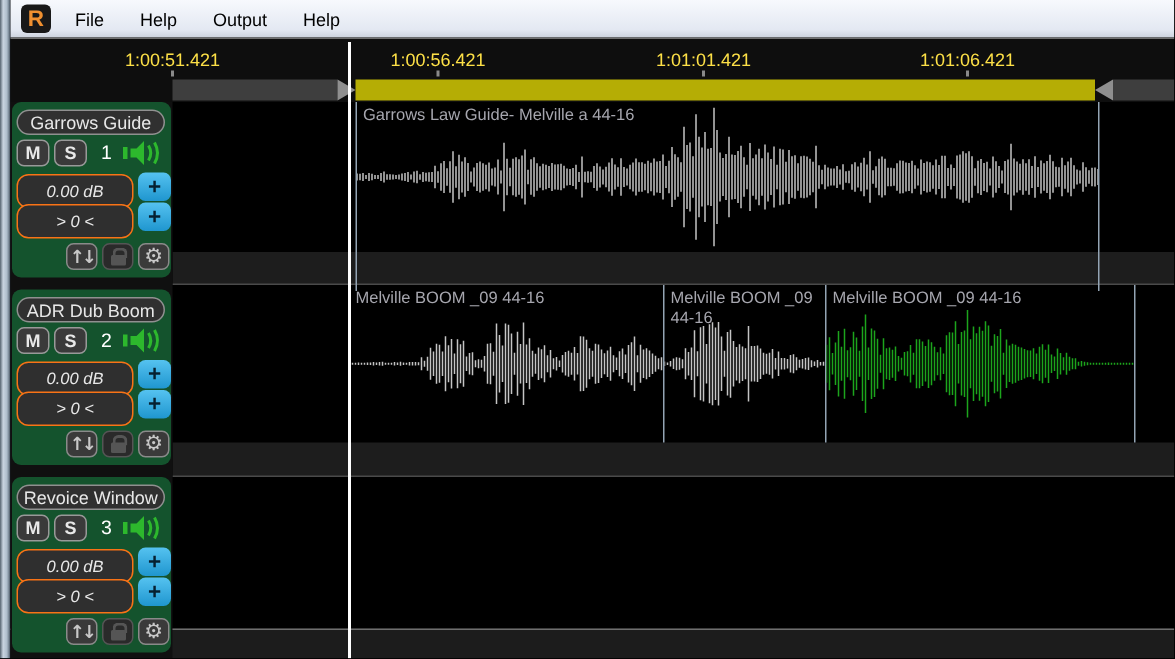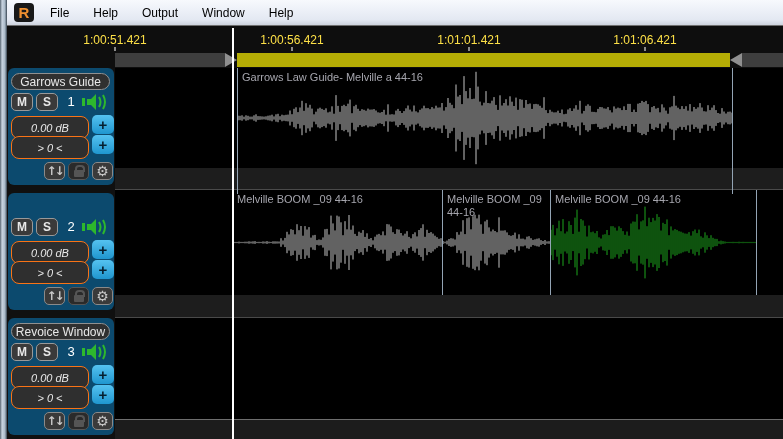--- a/index.html
+++ b/index.html
@@ -30,21 +30,21 @@
   .tri-left{width:0;height:0;border-top:7px solid transparent;border-bottom:7px solid transparent;
       border-right:12px solid #8f8f8f;background:none;}
 
   
   .lane{position:absolute;left:115px;width:668px;background:#000;}
   .band{position:absolute;left:115px;width:668px;background:#1d1d1d;border-bottom:1px solid #4a4a4a;box-sizing:border-box;}
   .bottombar{position:absolute;left:7px;top:419px;width:776px;height:20px;background:#1c1c1c;border-top:1px solid #6e6e6e;box-sizing:border-box;}
   .headercol{position:absolute;left:7px;top:68px;width:108px;height:371px;background:#101010;}
 
   
-  .panel{position:absolute;left:8px;width:106px;height:117px;background:#0c4a6e;border-radius:6px;}
+  .panel{position:absolute;left:8px;width:106px;height:117px;background:#14532d;border-radius:6px;}
   .name-btn{position:absolute;left:3px;top:5px;width:99px;height:17px;border:1px solid #909090;border-radius:9px;
       background:#303030;color:#e8e8e8;font-size:12px;display:flex;align-items:center;justify-content:center;box-sizing:border-box;white-space:nowrap;}
   .sq-btn{position:absolute;width:22px;height:18px;border:1px solid #999;border-radius:5px;background:#3a3a3a;
       color:#e8e8e8;font-size:12px;font-weight:bold;display:flex;align-items:center;justify-content:center;box-sizing:border-box;}
   .trk-num{position:absolute;left:55px;top:26px;width:16px;color:#fff;font-size:13px;text-align:center;}
   .spk{position:absolute;left:74px;top:24px;}
   .pill-btn{position:absolute;left:3px;width:78px;height:23px;border:1px solid #f97316;border-radius:8px;background:#2f2f2f;
       color:#e8e8e8;font-size:11px;display:flex;align-items:center;justify-content:center;box-sizing:border-box;font-style:italic;}
   .plus-btn{position:absolute;left:84px;width:22px;height:19px;border-radius:5px;
       background:linear-gradient(#55c2f0,#1f96cf);color:#062030;font-size:15px;font-weight:bold;
@@ -73,21 +73,20 @@
 
 <div class="app">
 
   <div class="left-strip"></div>
 
   <div class="menubar">
     <div class="logo">R</div>
     <div class="menu-item" style="margin-left:4px">File</div>
     <div class="menu-item">Help</div>
     <div class="menu-item">Output</div>
-    <div class="menu-item">Window</div>
     <div class="menu-item">Help</div>
   </div>
 
   <div class="topstrip"></div>
   <span class="time-label" style="left:115px">1:00:51.421</span>
   <span class="time-label" style="left:292px">1:00:56.421</span>
   <span class="time-label" style="left:469px">1:01:01.421</span>
   <span class="time-label" style="left:645px">1:01:06.421</span>
   <div class="tick" style="left:114px"></div>
   <div class="tick" style="left:291px"></div>
@@ -155,20 +154,21 @@
       </div>
     <div class="icon-btn dim" style="left:60px">
         <span class="lock-shape"></span>
       </div>
     <div class="icon-btn" style="left:84px">
         <span class="gear-glyph">⚙</span>
       </div>
   </div>
 
   <div class="panel" style="top:193px">
+    <div class="name-btn">ADR Dub Boom</div>
     <div class="sq-btn" style="left:3px;top:25px">M</div>
     <div class="sq-btn" style="left:28px;top:25px">S</div>
     <div class="trk-num">2</div>
     <svg class="spk" width="28" height="20" viewBox="0 0 28 20">
       <rect x="0" y="6" width="3" height="8" fill="#2db82d"></rect>
       <polygon points="5,7 9,7 14,2 14,18 9,13 5,13" fill="#2db82d"></polygon>
       <path d="M17 5 Q20 10 17 15" stroke="#2db82d" fill="none" stroke-width="2"></path>
       <path d="M21 3 Q25 10 21 17" stroke="#2db82d" fill="none" stroke-width="2"></path>
     </svg>
     <div class="pill-btn" style="top:48px">0.00 dB</div>

